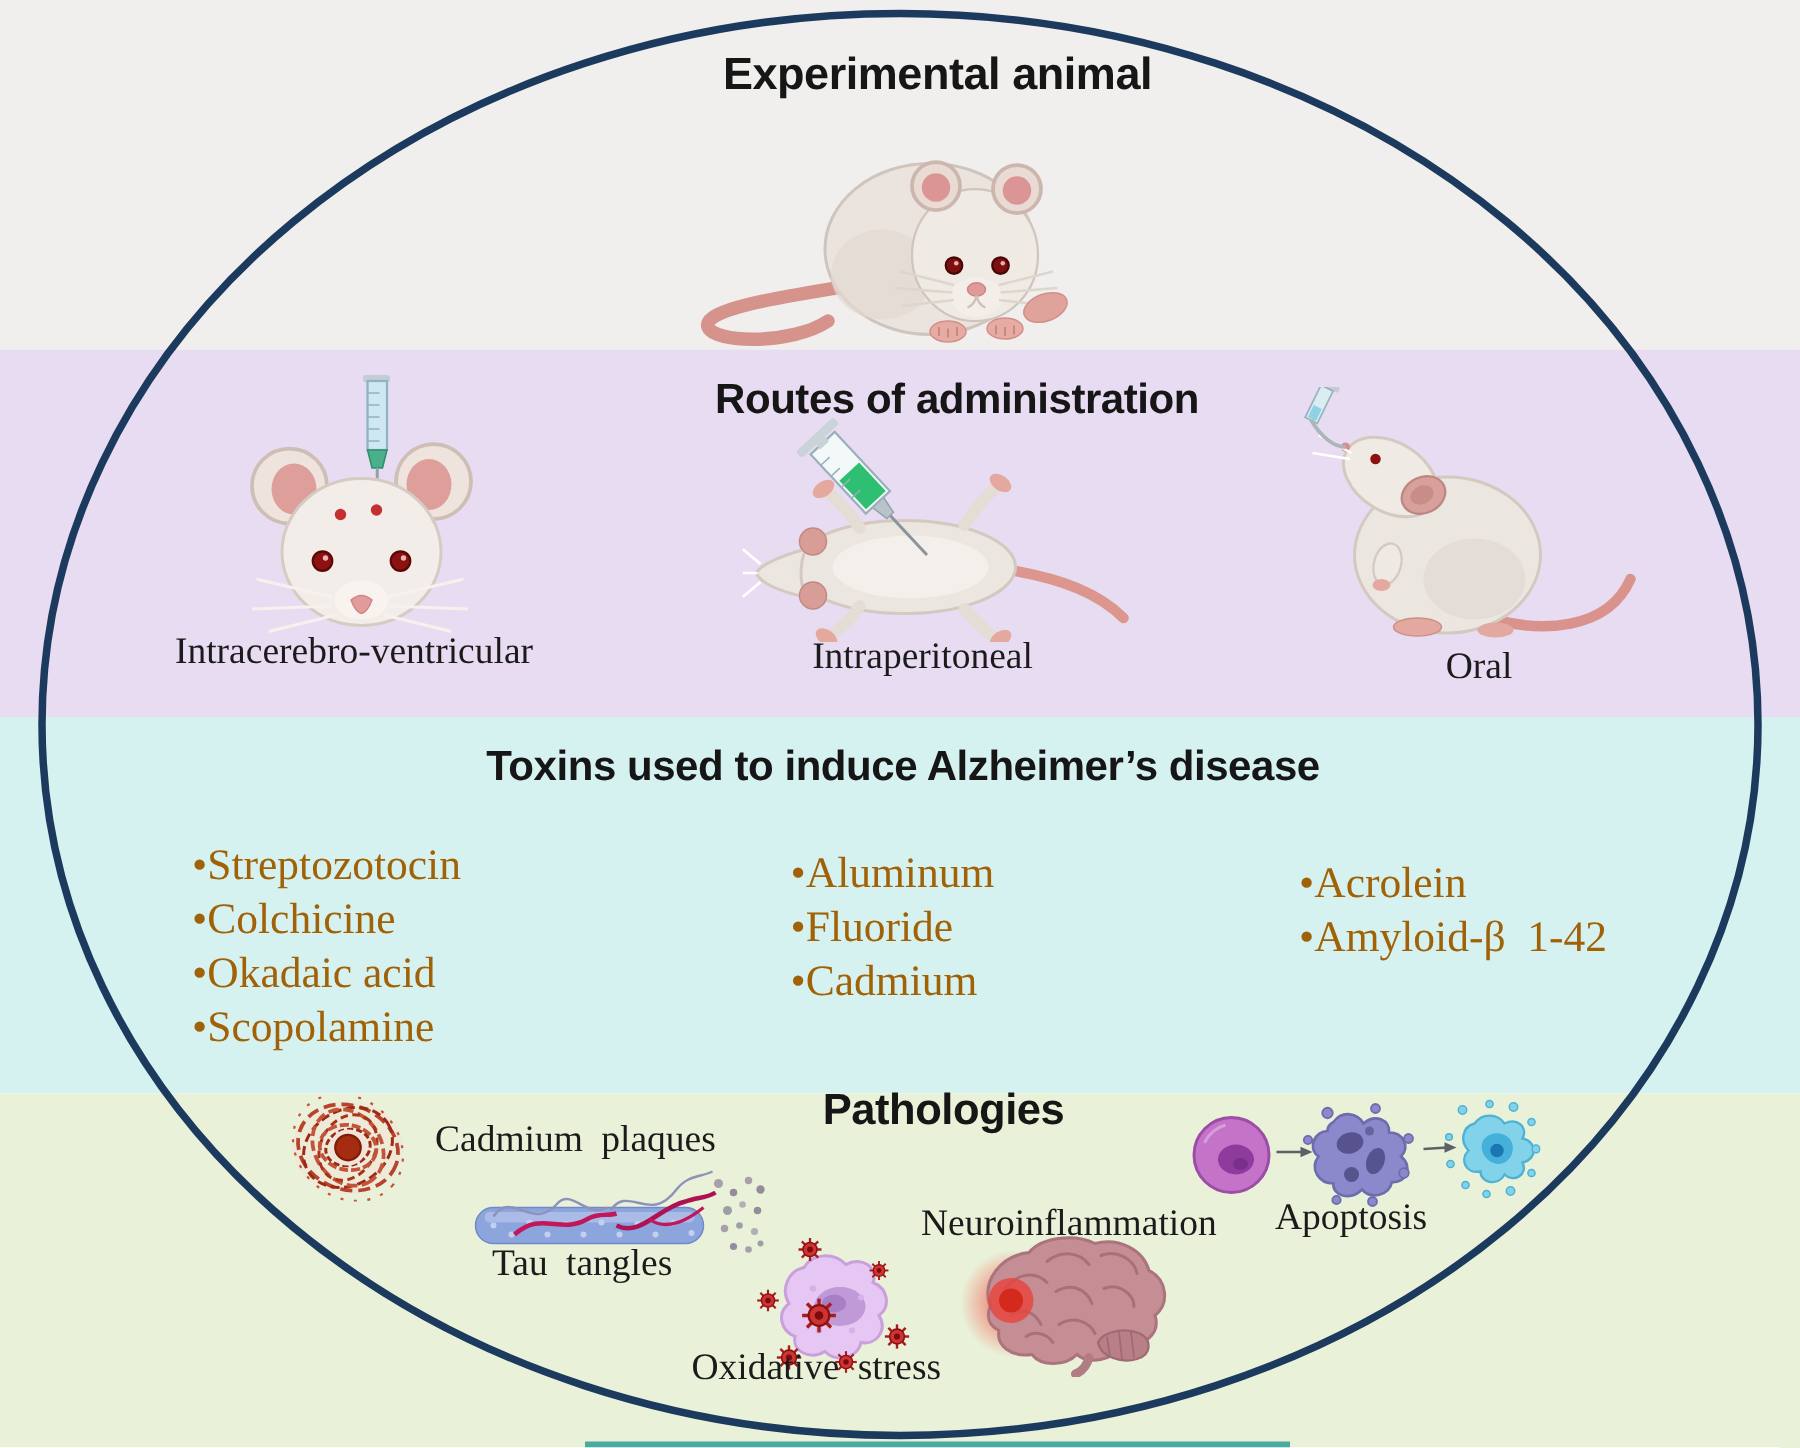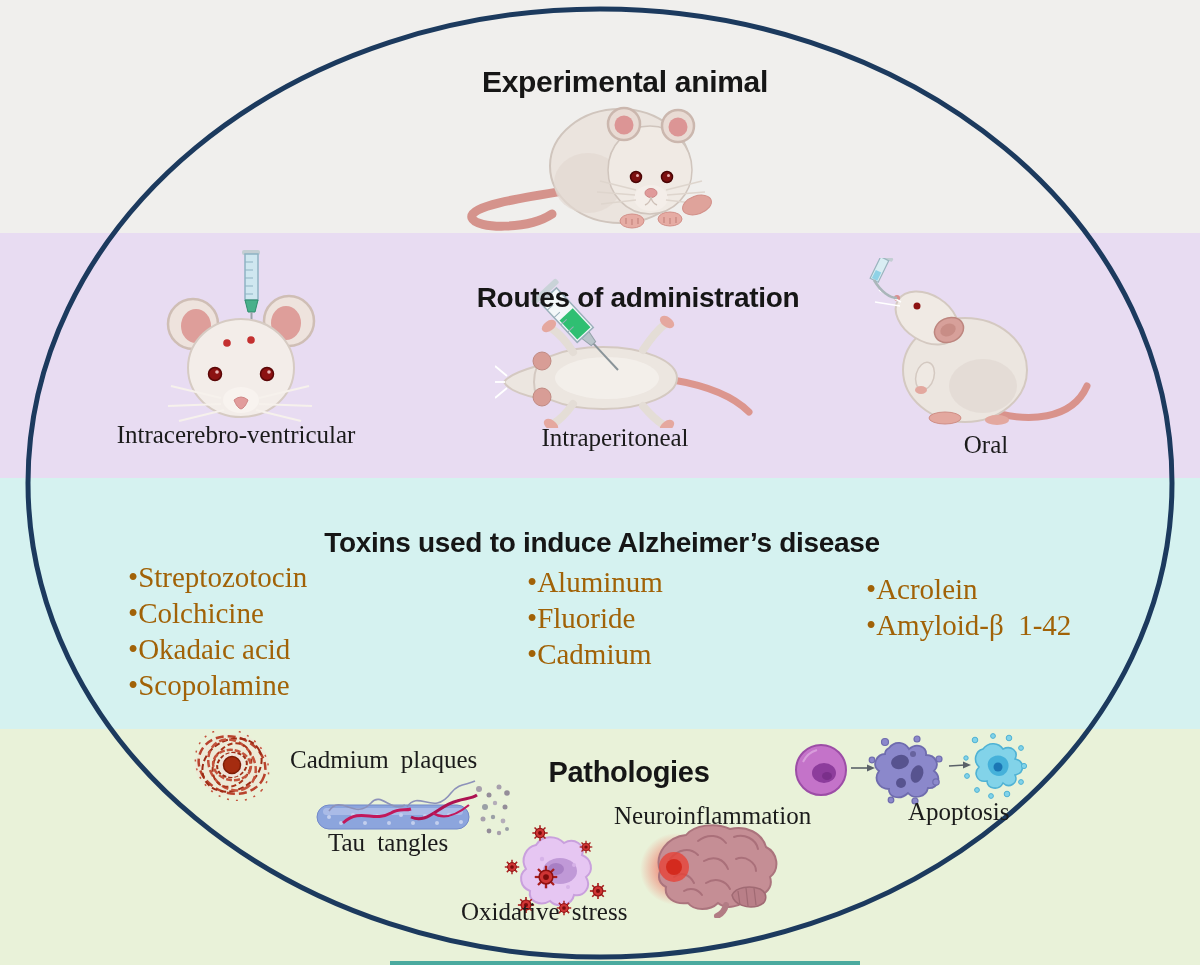--- a/index.html
+++ b/index.html
@@ -10,36 +10,36 @@
   .b1{top:0;height:233px;background:#f0efed;}
   .b2{top:233px;height:245px;background:#e8dcf2;}
   .b3{top:478px;height:251px;background:#d5f2f0;}
   .b4{top:729px;height:236px;background:#e9f2d9;}
   .edge-strip{position:absolute;left:390px;top:961px;width:470px;height:4px;
               background:#2f9e94;opacity:.85;z-index:1;}
   .ellipse-svg{position:absolute;left:0;top:0;z-index:1;pointer-events:none;}
   
   .title{position:absolute;transform:translateX(-50%);
          font-family:"Liberation Sans",sans-serif;font-weight:700;color:#161616;
-         white-space:nowrap;letter-spacing:-0.3px;z-index:3;margin-top:32px;}
+         white-space:nowrap;letter-spacing:-0.3px;z-index:3;}
   .t-exp{left:625px;top:33px;font-size:30px;}
   .t-routes{left:638px;top:250px;font-size:28px;}
   .t-tox{left:602px;top:495px;font-size:28px;}
   .t-path{left:629px;top:724px;font-size:29px;}
   
   .slabel{position:absolute;font-family:"Liberation Serif",serif;font-size:25px;
           color:#1b1b1b;white-space:nowrap;z-index:3;}
   .l-icv{left:236px;top:421px;transform:translateX(-50%);}
   .l-ip{left:615px;top:424px;transform:translateX(-50%);}
   .l-oral{left:986px;top:431px;transform:translateX(-50%);}
   .l-amyloid{left:290px;top:746px;word-spacing:6px;}
   .l-tau{left:328px;top:829px;word-spacing:6px;}
   .l-oxid{left:461px;top:898px;word-spacing:6px;}
   .l-neuro{left:566px;top:802px;margin-left:48px;}
-  .l-apop{left:908px;top:798px;}
+  .l-apop{left:850px;top:798px;}
   
   .tox-col{position:absolute;font-family:"Liberation Serif",serif;font-size:29px;
            line-height:36px;color:#a16207;z-index:3;}
   .tox-col div{white-space:pre;}
   .c1{left:128px;top:559px;}
   .c2{left:527px;top:564px;}
   .c3{left:866px;top:571px;}
   
   .icon{position:absolute;z-index:2;}
   .i-rat{left:450px;top:78px;}

